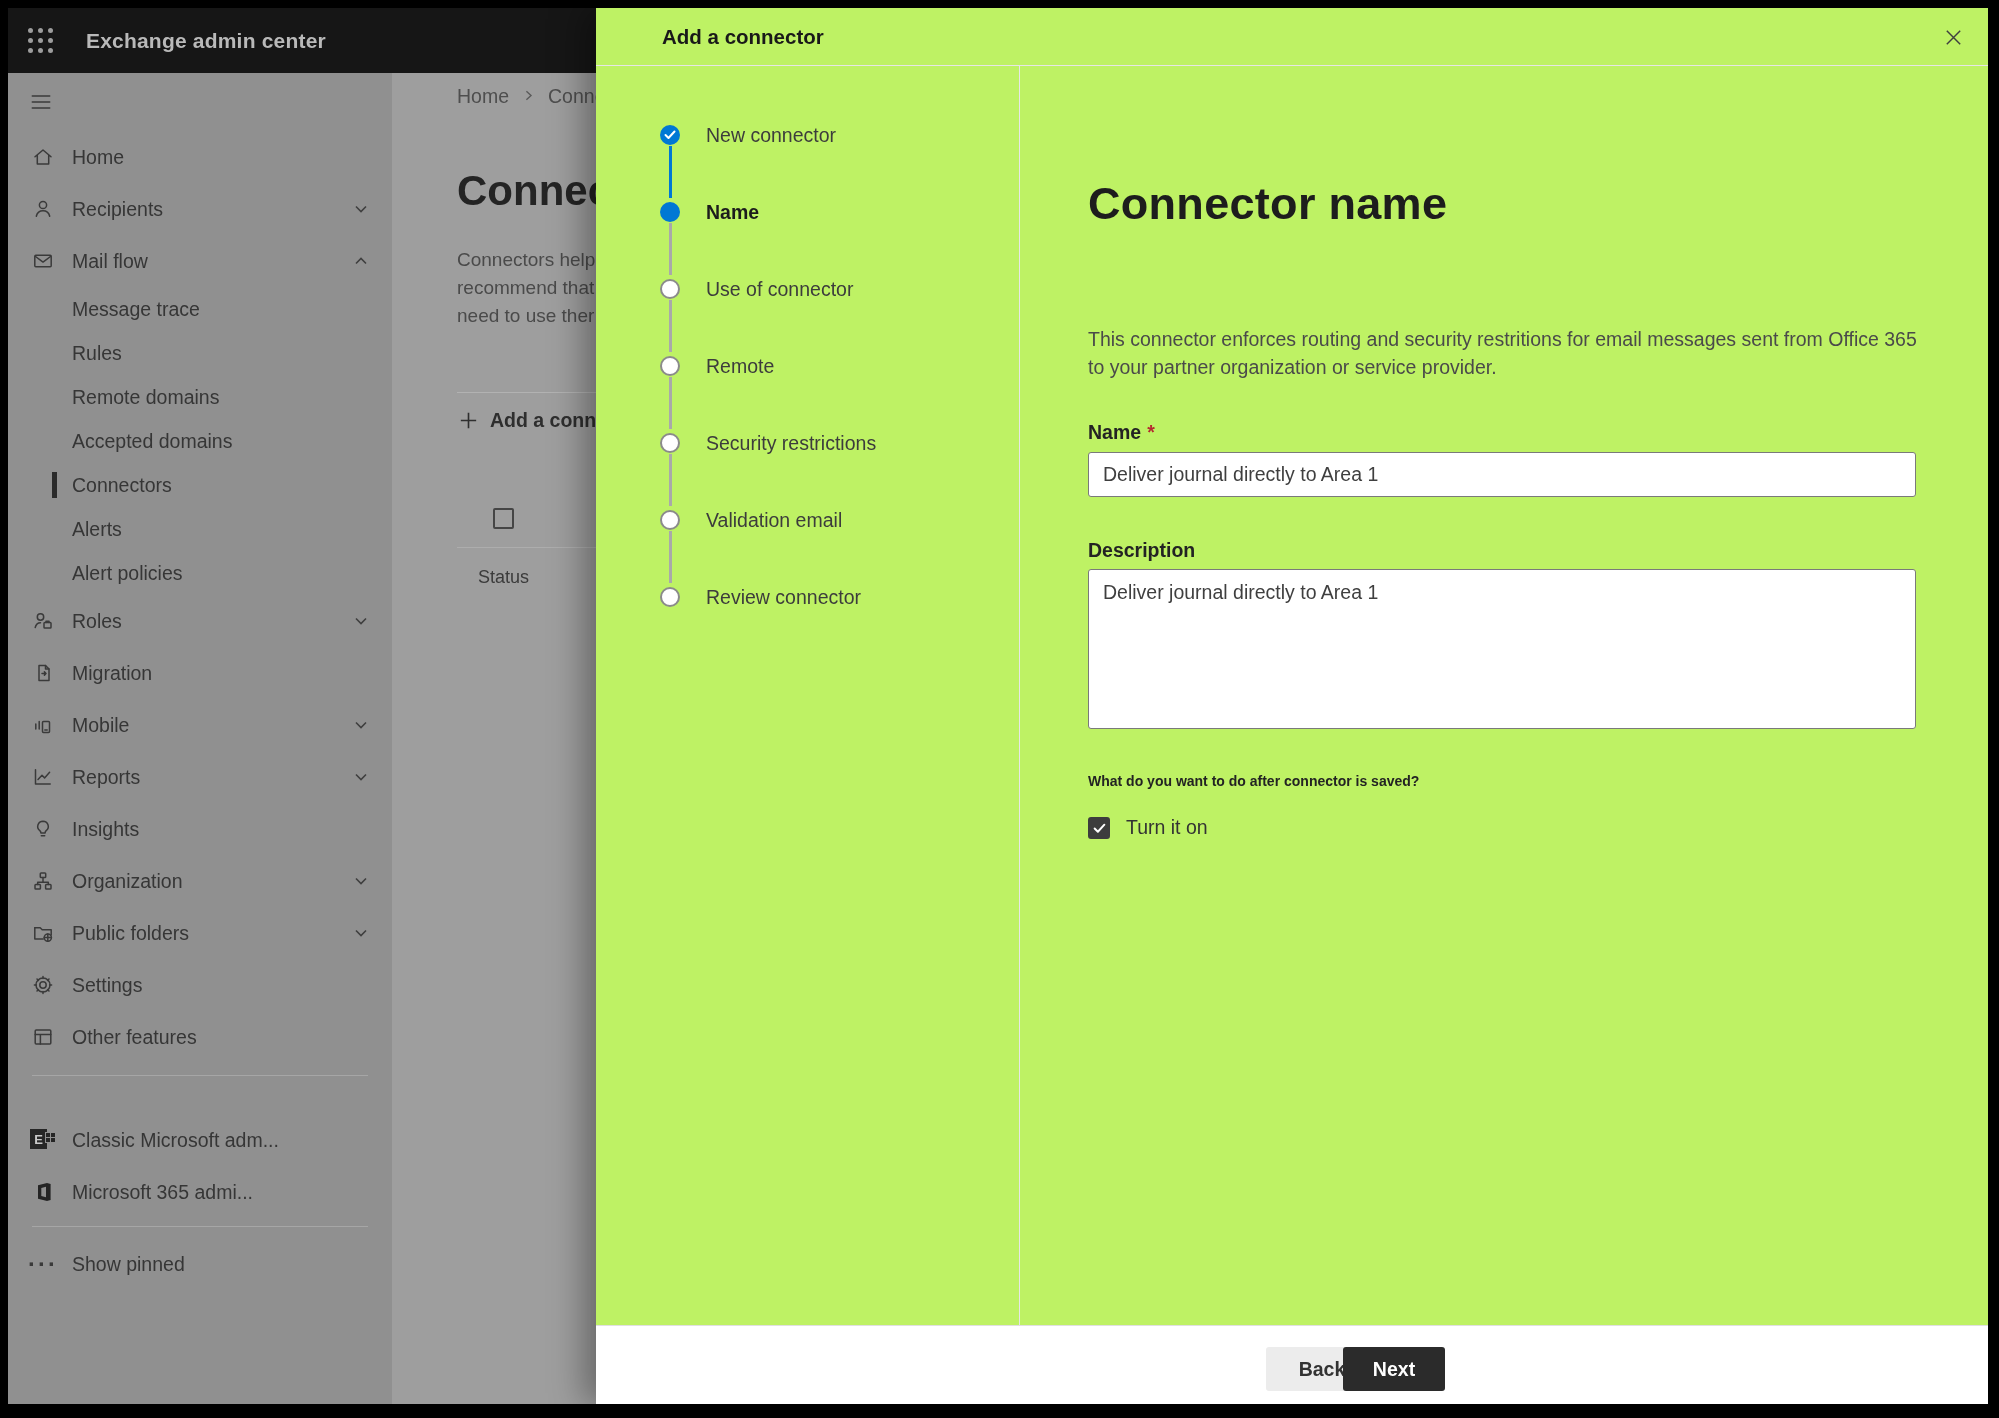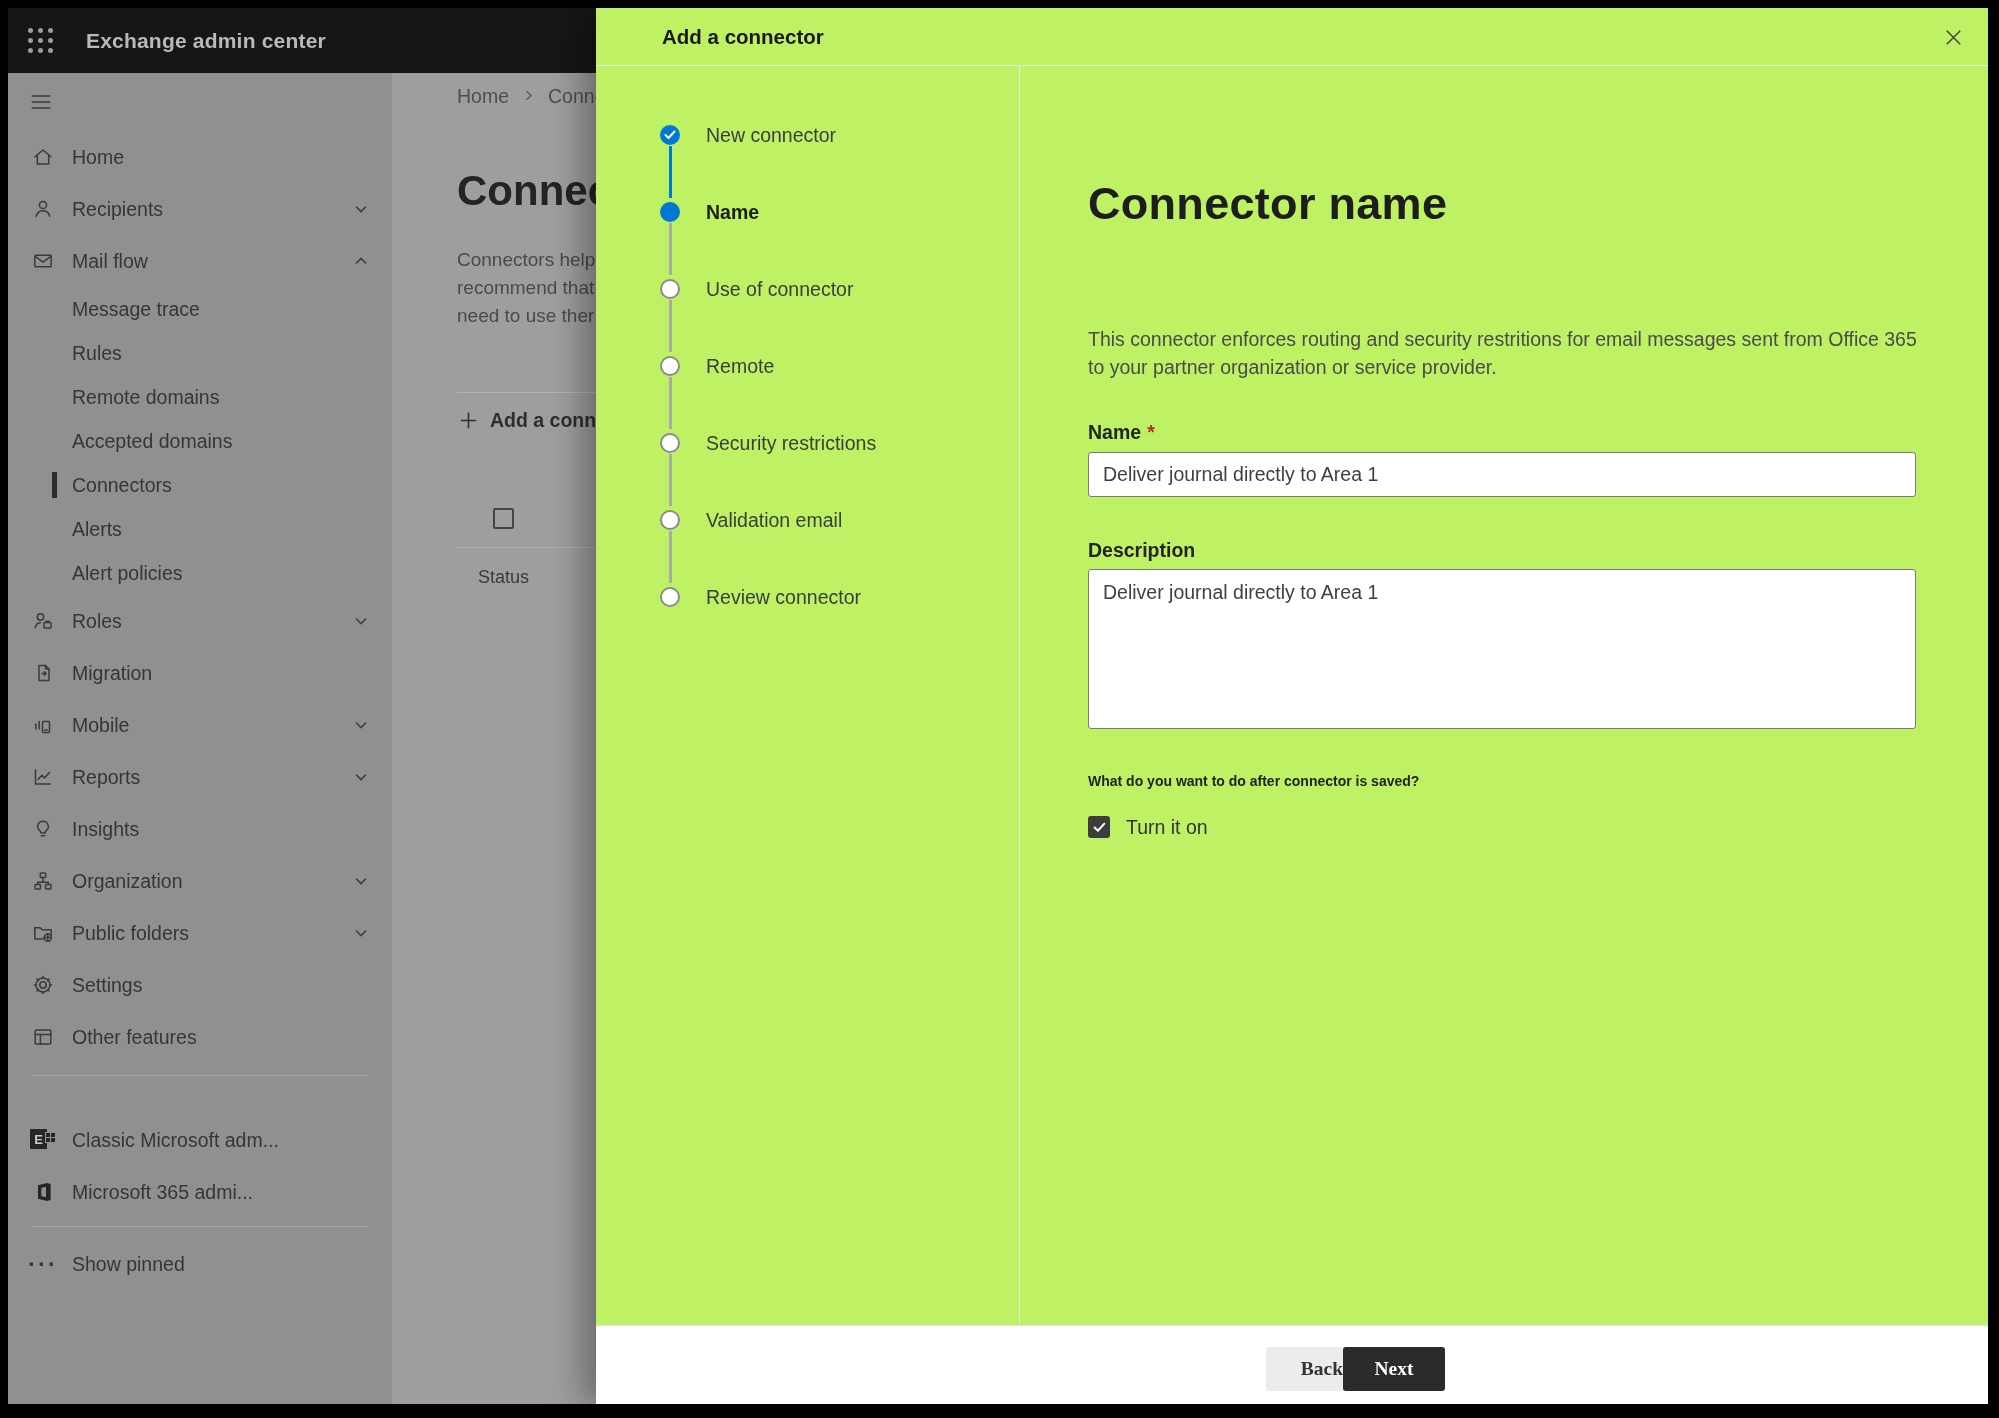--- a/index.html
+++ b/index.html
@@ -73,30 +73,30 @@
   .content { position:absolute; left:492px; top:58px; width:850px; }
   .content-h1 { position:absolute; top:112px; left:0; font-size:45px; font-weight:bold; color:#1d1d1d; letter-spacing:.3px; }
   .content-desc { position:absolute; top:260px; left:0; width:850px; font-size:19.5px; line-height:27.5px; color:#4a4a4a; }
   .field-label { position:absolute; left:0; font-size:19.5px; font-weight:bold; color:#232323; }
   .req { color:#b52b2f; margin-left:6px; font-weight:bold; }
   .name-label { top:355px; }
   .name-input { position:absolute; top:386px; left:0; width:828px; height:45px; border:1.5px solid #7a7a7a; border-radius:3px; font-family:inherit; font-size:19.5px; color:#3f3f3f; padding:0 14px; background:#fff; outline:none; }
   .desc-label { top:473px; }
   .desc-input { position:absolute; top:503px; left:0; width:828px; height:160px; border:1.5px solid #7a7a7a; border-radius:3px; font-family:inherit; font-size:19.5px; color:#3f3f3f; padding:10px 14px; background:#fff; resize:none; outline:none; line-height:25px; }
   .question { position:absolute; top:707px; left:0; font-size:14px; font-weight:bold; color:#232323; }
-  .cb-row { position:absolute; top:750px; left:0; display:flex; align-items:flex-start; gap:16px; cursor:pointer; }
+  .cb-row { position:absolute; top:750px; left:0; display:flex; align-items:flex-end; gap:16px; cursor:pointer; }
   .mcb { width:22px; height:22px; border:2px solid #4a4a4a; border-radius:3px; background:#fff; display:flex; align-items:center; justify-content:center; }
   .mcb svg { display:none; }
   .mcb.checked { background:#3d3d3d; border-color:#3d3d3d; }
   .mcb.checked svg { display:block; }
   .cb-label { font-size:19.5px; color:#333; }
 
   
   .modal-footer { position:absolute; left:0; right:0; top:1317px; bottom:0; border-top:1px solid #e0e0e0; background:#fff; }
-  .btn { position:absolute; top:21px; height:44px; border:none; border-radius:3px; font-family:Liberation Serif, serif; font-size:19.5px; font-weight:600; cursor:pointer; }
+  .btn { position:absolute; top:21px; height:44px; border:none; border-radius:3px; font-family:Liberation Sans, sans-serif; font-size:19.5px; font-weight:600; cursor:pointer; }
   .btn-back { left:670px; width:112px; background:#ececec; color:#333; }
   .btn-next { left:747px; width:102px; background:#2b2b2b; color:#fff; }
 </style>
 </head>
 <body>
 
 <div class="frame">
 <div class="app">
 
   <div class="topbar">

